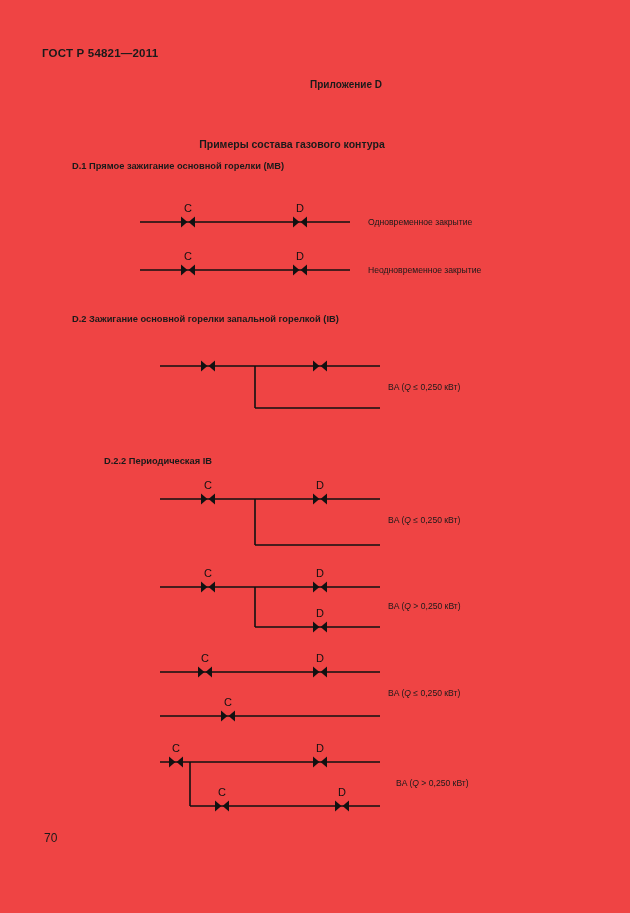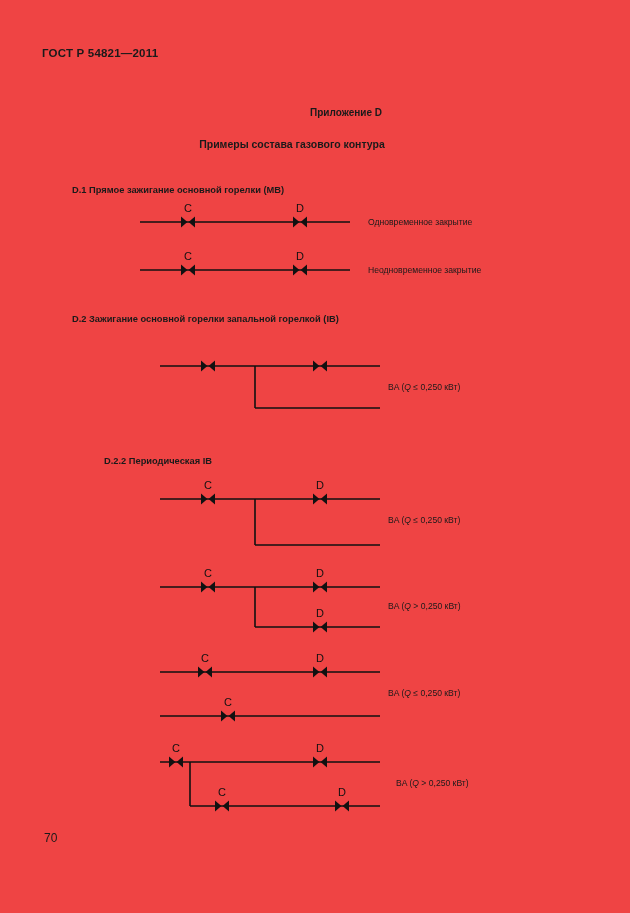--- a/index.html
+++ b/index.html
@@ -29,41 +29,40 @@
   .annex-block {
     left: 0;
     top: 78px;
     width: 630px;
     text-align: center;
     font-size: 10px;
     font-weight: bold;
     line-height: 14px;
     padding-left: 62px;
     box-sizing: border-box;
-    margin-top: 28px;
   }
   .annex-sub { font-weight: bold; }
   .doc-title {
     left: 0;
     top: 138px;
     width: 544px;
     text-align: center;
     font-size: 10.5px;
     font-weight: bold;
     padding-left: 40px;
     box-sizing: border-box;
   }
   .section-head {
     left: 72px;
     font-size: 9.3px;
     font-weight: bold;
     line-height: 13px;
     white-space: nowrap;
   }
-  .sh-d1  { top: 184px; }
+  .sh-d1  { top: 160px; }
   .sh-d2  { top: 313px; }
   .sh-d22 { top: 455px; padding-left: 32px; }
 
   .page-num {
     left: 44px;
     top: 831px;
     font-size: 12px;
   }
 
   .figure { left: 0; top: 0; }

